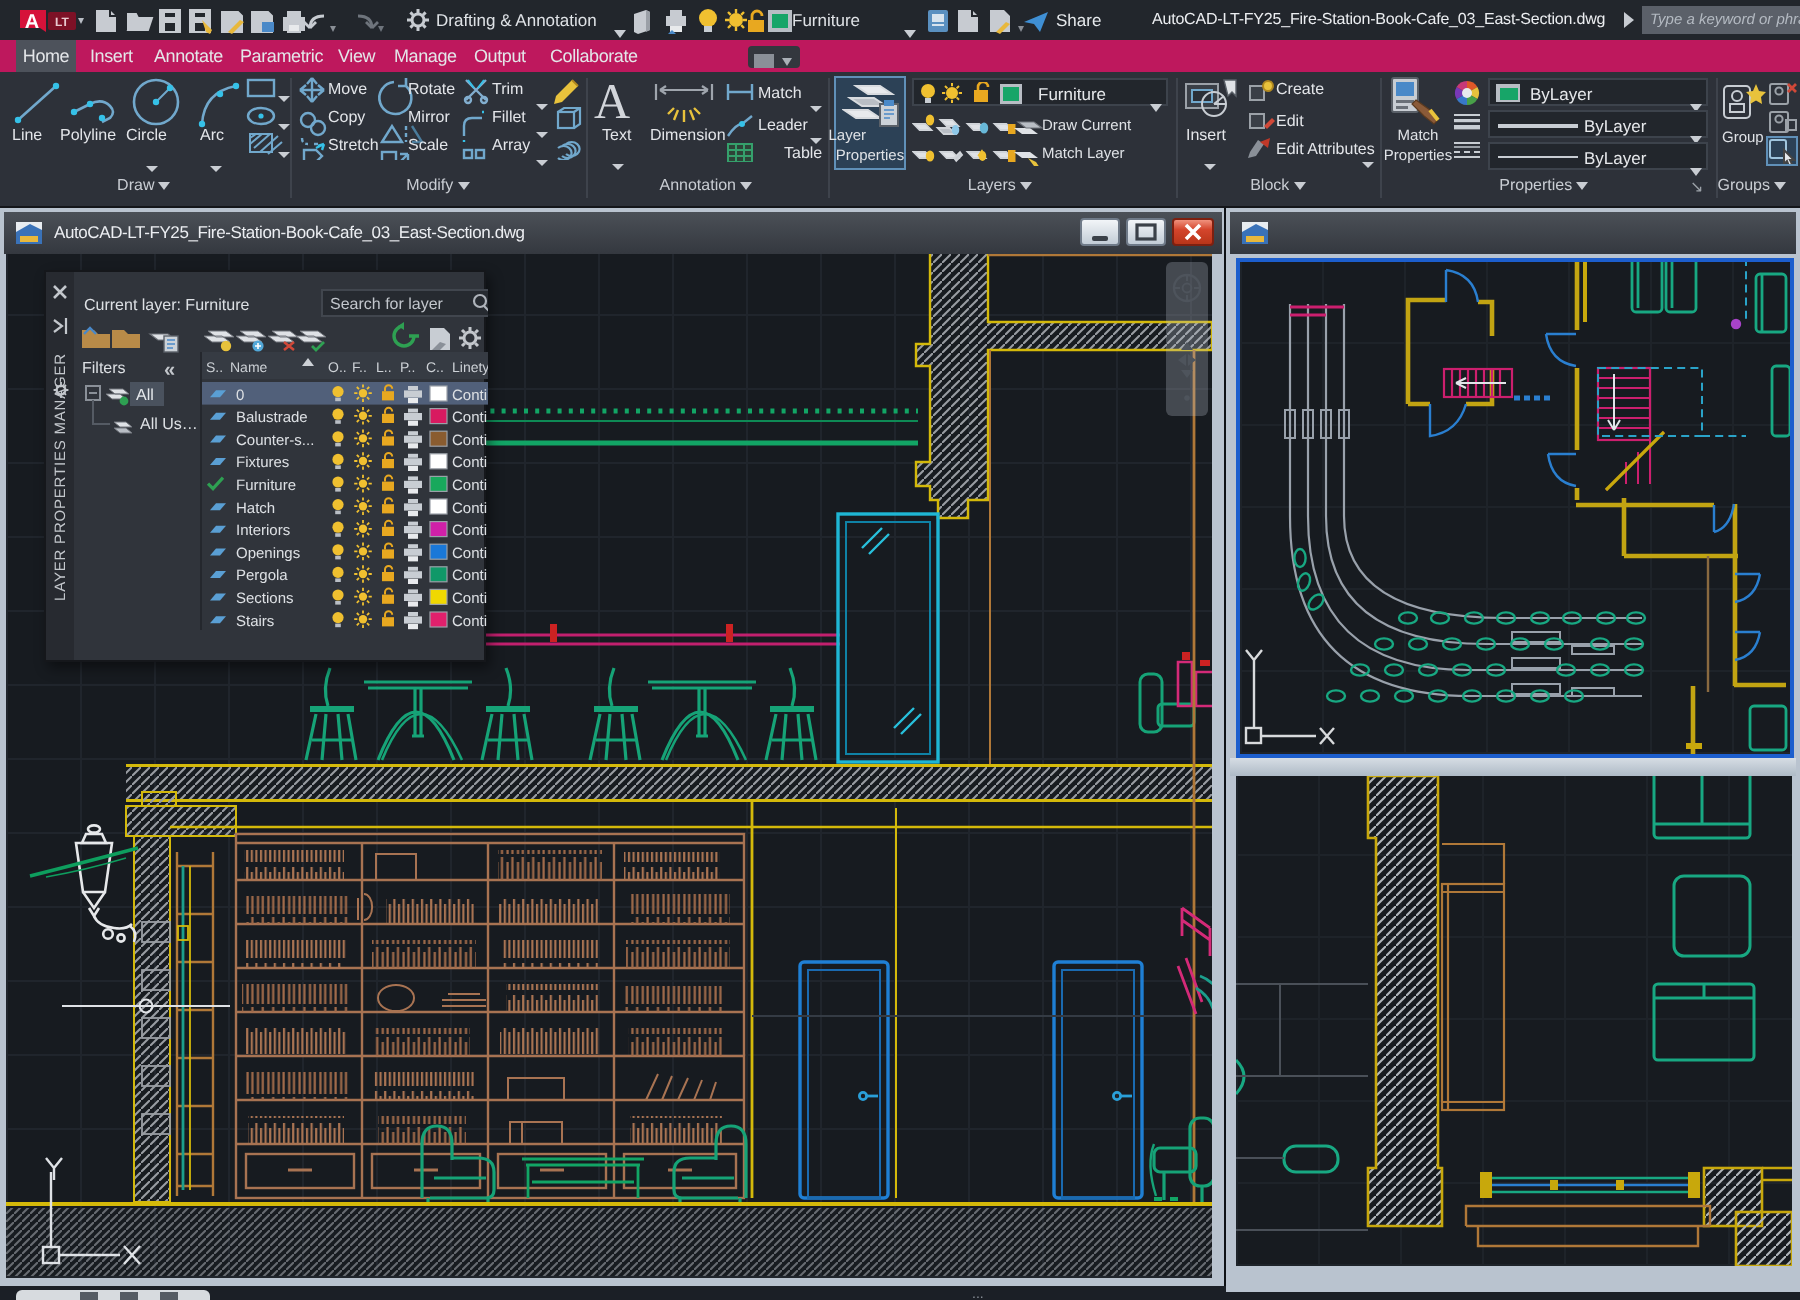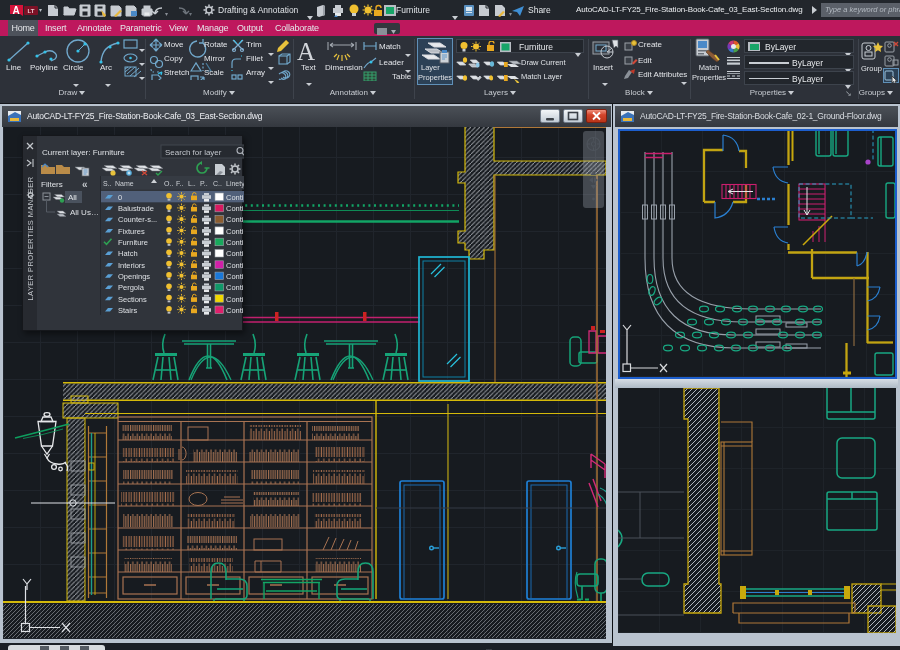--- a/index.html
+++ b/index.html
@@ -302,21 +302,21 @@
           <path d="M7,3 h12 l6,4 h-12 z" fill="#e8eaed"></path>
           <path d="M4,9 h12 l6,4 h-12 z" fill="#b9bec5"></path>
           <path d="M1,15 h12 l6,4 h-12 z" fill="#e8eaed"></path>
         </g>
   <g>
           <rect x="19" y="12" width="9" height="11" fill="#ccd2d8" stroke="#5a6068"></rect>
           <rect x="21" y="10" width="5" height="3" fill="#4a89c8"></rect>
           <path d="M21,15 h5 M21,17 h5 M21,19 h3" stroke="#4a89c8" stroke-width="0.8"></path>
         </g>
  </svg>
- <div class="rtxts" style="left:421px;top:27px;width:28px;text-align:left">Layer</div>
+ <div class="rtxts" style="left:405px;top:27px;width:28px;text-align:right">Layer</div>
  <div class="rtxts" style="left:417px;top:37px;width:36px;text-align:center">Properties</div>
  <div class="abs" style="left:456px;top:3px;width:128px;height:14px;background:#22262c;border:1px solid #3d434c">
   <svg class="abs" style="left:2px;top:1px" width="60" height="11">
    <circle cx="5" cy="4.5" r="3.5" fill="#f0c030"></circle>
           <rect x="3.5" y="8" width="3" height="2.5" fill="#c8cdd3"></rect>
    <circle cx="17" cy="5.5" r="3" fill="#f0c030"></circle>
           <g stroke="#f0c030" stroke-width="1">
             <path d="M17,0.5 v1.6 M17,8.9 v1.6 M12,5.5 h1.6 M20.4,5.5 h1.6 M13.5,2 l1.2,1.2 M19.3,7.7 l1.2,1.2 M20.5,2 l-1.2,1.2 M14.7,7.7 L13.5,9"></path>
           </g>
    <rect x="28" y="4" width="7" height="6" fill="#e8a820"></rect>
@@ -1004,21 +1004,20 @@
    </svg>
   </div>
 </div>
 <div id="winR">
   <div id="winRtitle">
    <svg class="abs" style="left:6px;top:4px" width="15" height="13">
           <rect x="0" y="1" width="13" height="11" fill="#3a72b8"></rect>
           <path d="M0,1 h13 v4 l-6,-3 -7,4 z" fill="#e8ecf0"></path>
           <rect x="2" y="8" width="9" height="3" fill="#e8b83c"></rect>
         </svg>
-   <div class="abs" style="left:25px;top:5px;font-size:8.5px;letter-spacing:-0.25px">AutoCAD-LT-FY25_Fire-Station-Book-Cafe_02-1_Ground-Floor.dwg</div>
   </div>
   <div id="canvRT">
   <svg width="275" height="246" style="position:absolute;left:0;top:0">
 
    <g stroke="#99a1ab" stroke-width="1.1" fill="none">
     <path d="M25,21 V127 Q25,217 115,217 H201"></path>
     <path d="M34,21 V127 Q34,204 114,204 H201"></path>
     <path d="M43,21 V127 Q43,191 123,191 H201"></path>
     <path d="M52,21 V127 Q52,178 132,178 H201"></path>
    </g>

